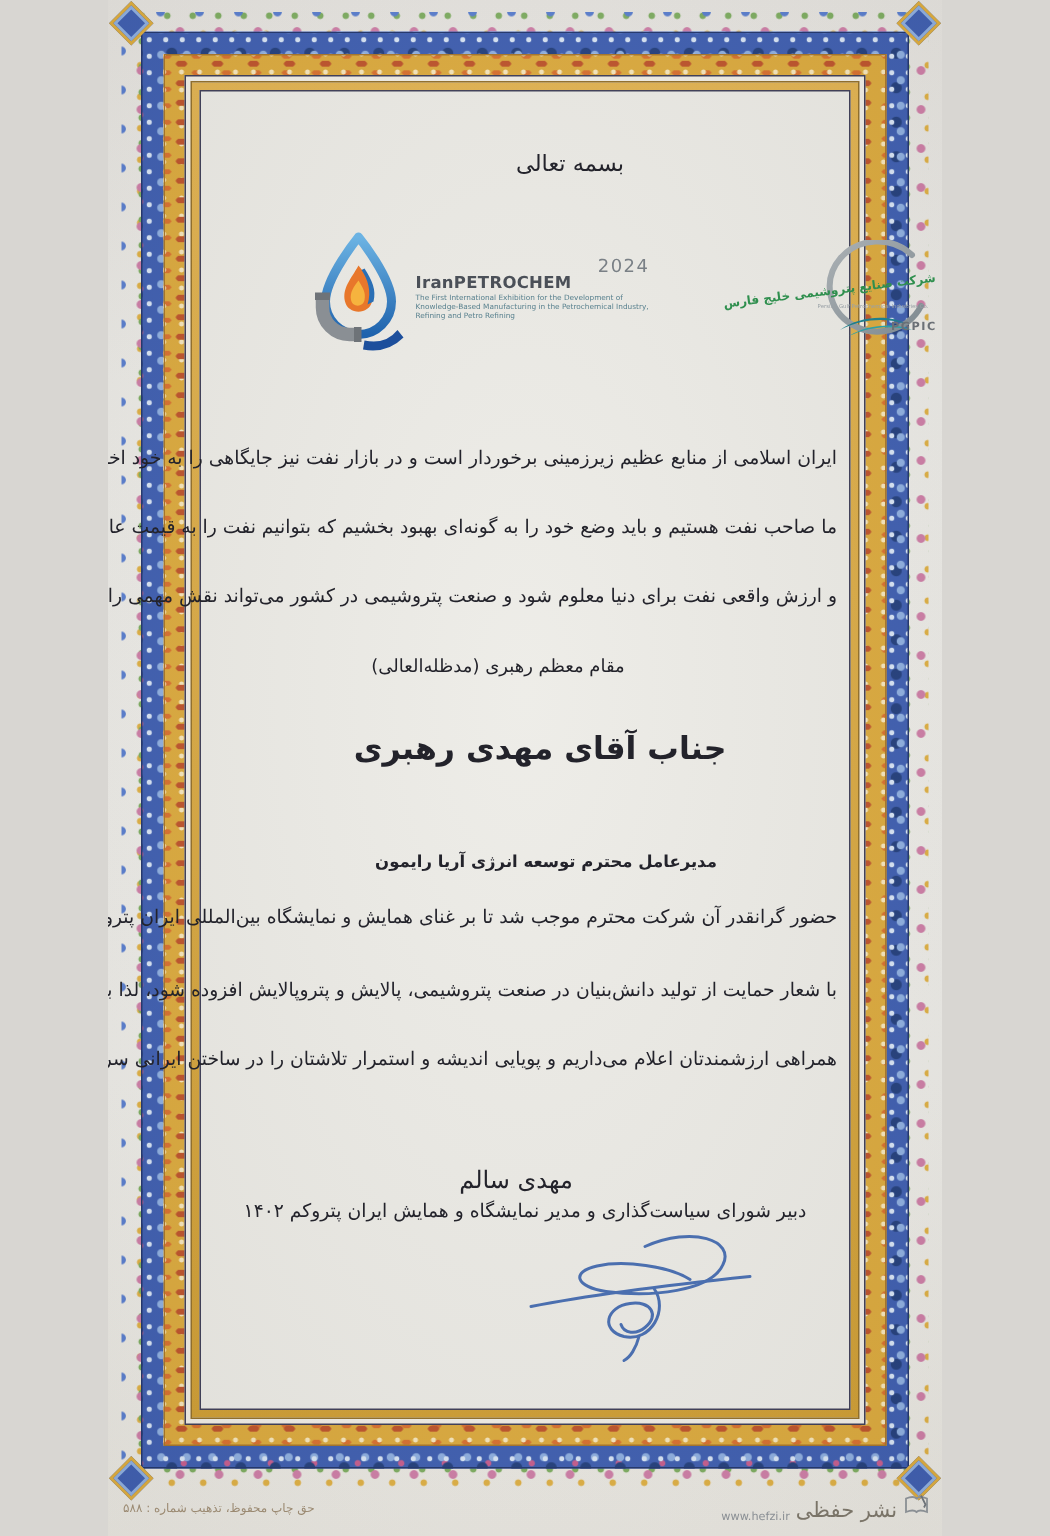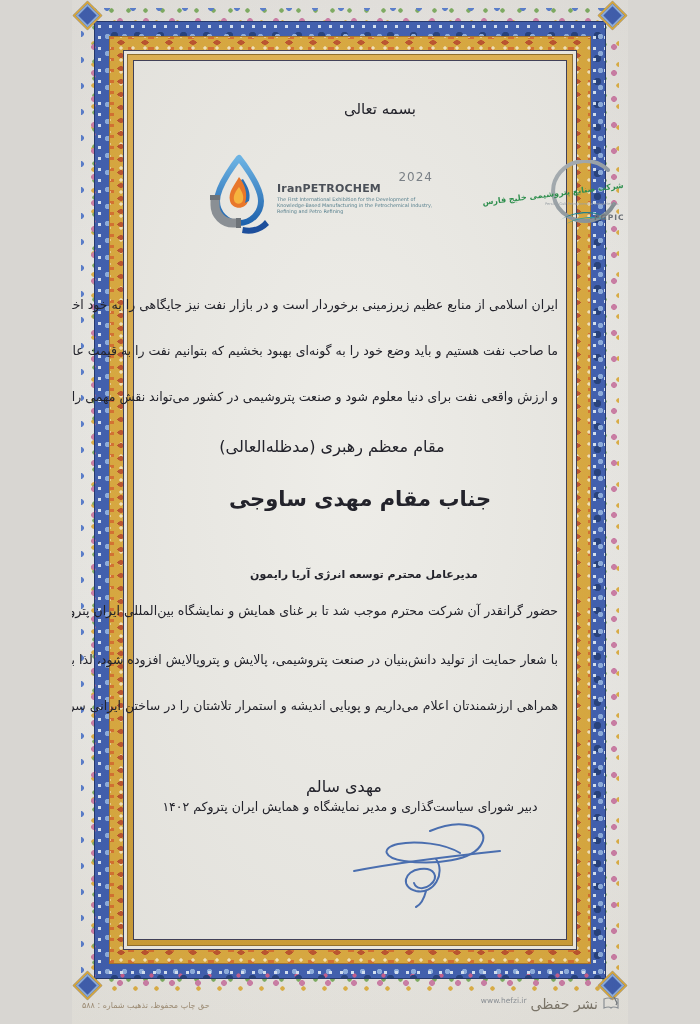--- a/index.html
+++ b/index.html
@@ -68,21 +68,21 @@
 
   
   .overlay{position:absolute;inset:0;z-index:3;}
   .fa{direction:rtl;color:#23232b;}
   .line{position:absolute;left:70px;right:70px;text-align:center;white-space:nowrap;}
 
   .bismillah{top:100px;font-size:15px;transform:translateX(30px);}
   .quote1{top:297px;font-size:12.5px;}
   .quote2{top:343px;font-size:12.5px;}
   .quote3{top:389px;font-size:12.5px;}
-  .attribution{top:437px;font-size:16px;transform:translateX(-18px);}
+  .attribution{top:437px;font-size:12px;transform:translateX(-18px);}
   .recipient-name{top:487px;font-size:21px;font-weight:bold;transform:translateX(10px);}
   .recipient-title{top:568px;font-size:11px;font-weight:bold;transform:translateX(14px);}
   .body1{top:603px;font-size:12.5px;}
   .body2{top:652px;font-size:12.5px;}
   .body3{top:698px;font-size:12.5px;}
   .sig-name{top:777px;font-size:16px;transform:translateX(-6px);}
   .sig-title{top:799px;font-size:12.5px;}
 
   
   .ipc{position:absolute;left:135px;top:153px;width:260px;height:88px;display:flex;align-items:flex-start;}
@@ -97,21 +97,21 @@
   .pgpic-calli{position:absolute;top:27px;left:8px;width:86px;text-align:center;
     font-size:8px;font-weight:bold;color:#2f8f4e;transform:rotate(-7deg);line-height:1;direction:rtl;white-space:nowrap;}
   .pgpic-caption{position:absolute;top:42px;left:14px;width:76px;font-size:3.6px;color:#9aa1a6;
     text-align:center;white-space:nowrap;overflow:hidden;}
   .pgpic-abbr{position:absolute;top:53px;left:64px;font-size:7.5px;font-weight:bold;color:#6b7076;letter-spacing:1px;}
 
   .signature-svg{position:absolute;left:266px;top:815px;}
 
   
   .footer-left{position:absolute;left:10px;top:1001px;font-size:8px;color:#9b8a72;direction:rtl;white-space:nowrap;}
-  .footer-right{position:absolute;right:8px;top:996px;display:flex;align-items:flex-start;gap:4px;}
+  .footer-right{position:absolute;right:8px;top:996px;display:flex;align-items:flex-end;gap:4px;}
   .footer-url{font-size:7.5px;color:#8a8f94;}
   .footer-pub{font-size:14px;color:#7a7468;direction:rtl;}
 </style>
 </head>
 <body>
 
 <div class="page">
 
   <div class="border-stack">
     <div class="ring ring-floral">
@@ -178,21 +178,21 @@
       <div class="pgpic-calli">شرکت صنایع پتروشیمی خلیج فارس</div>
       <div class="pgpic-caption">Persian Gulf Petrochemical Industries Co.</div>
       <div class="pgpic-abbr">PGPIC</div>
     </div>
 
     <div class="line fa quote1">ایران اسلامی از منابع عظیم زیرزمینی برخوردار است و در بازار نفت نیز جایگاهی را به خود اختصاص داده است .</div>
     <div class="line fa quote2">ما صاحب نفت هستیم و باید وضع خود را به گونه‌ای بهبود بخشیم که بتوانیم نفت را به قیمت عادلانه به جهان عرضه کنیم و باید کاری کنیم که شأن</div>
     <div class="line fa quote3">و ارزش واقعی نفت برای دنیا معلوم شود و صنعت پتروشیمی در کشور می‌تواند نقش مهمی را در رسیدن به چنین وضعی ایفا کند .</div>
     <div class="line fa attribution">مقام معظم رهبری (مدظله‌العالی)</div>
 
-    <div class="line fa recipient-name">جناب مقام مهدی ساوجی</div>
+    <div class="line fa recipient-name">جناب آقای مهدی رهبری</div>
     <div class="line fa recipient-title">مدیرعامل محترم توسعه انرژی آریا رایمون</div>
 
     <div class="line fa body1">حضور گرانقدر آن شرکت محترم موجب شد تا بر غنای همایش و نمایشگاه بین‌المللی ایران پتروکم ⁦(IranPetrochem 2024)⁩</div>
     <div class="line fa body2">با شعار حمایت از تولید دانش‌بنیان در صنعت پتروشیمی، پالایش و پتروپالایش افزوده شود، لذا بدینوسیله مراتب سپاس و قدردانی خود را از</div>
     <div class="line fa body3">همراهی ارزشمندتان اعلام می‌داریم و پویایی اندیشه و استمرار تلاشتان را در ساختن ایرانی سربلند و آباد را از درگاه خداوند متعال آرزومندیم .</div>
 
     <div class="line fa sig-name">مهدی سالم</div>
     <div class="line fa sig-title">دبیر شورای سیاست‌گذاری و مدیر نمایشگاه و همایش ایران پتروکم ۱۴۰۲</div>
     <span class="signature-svg">
       <svg width="176" height="96" viewBox="0 0 176 96">

